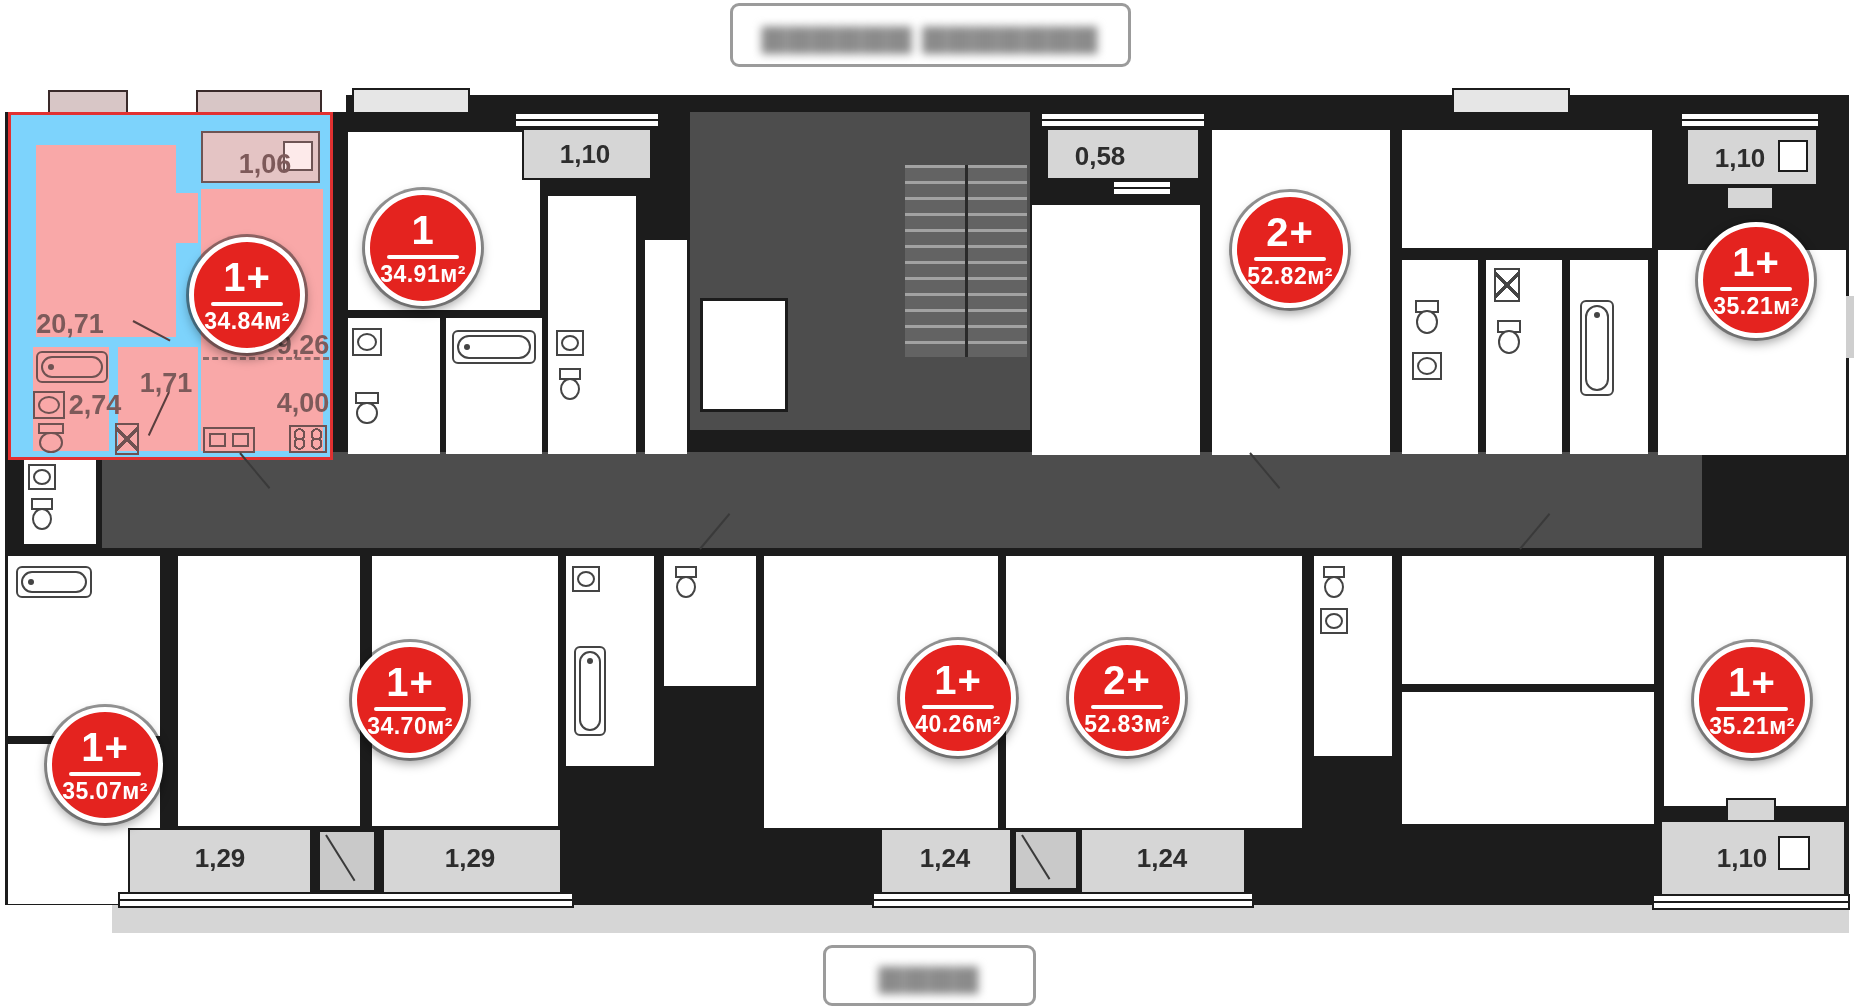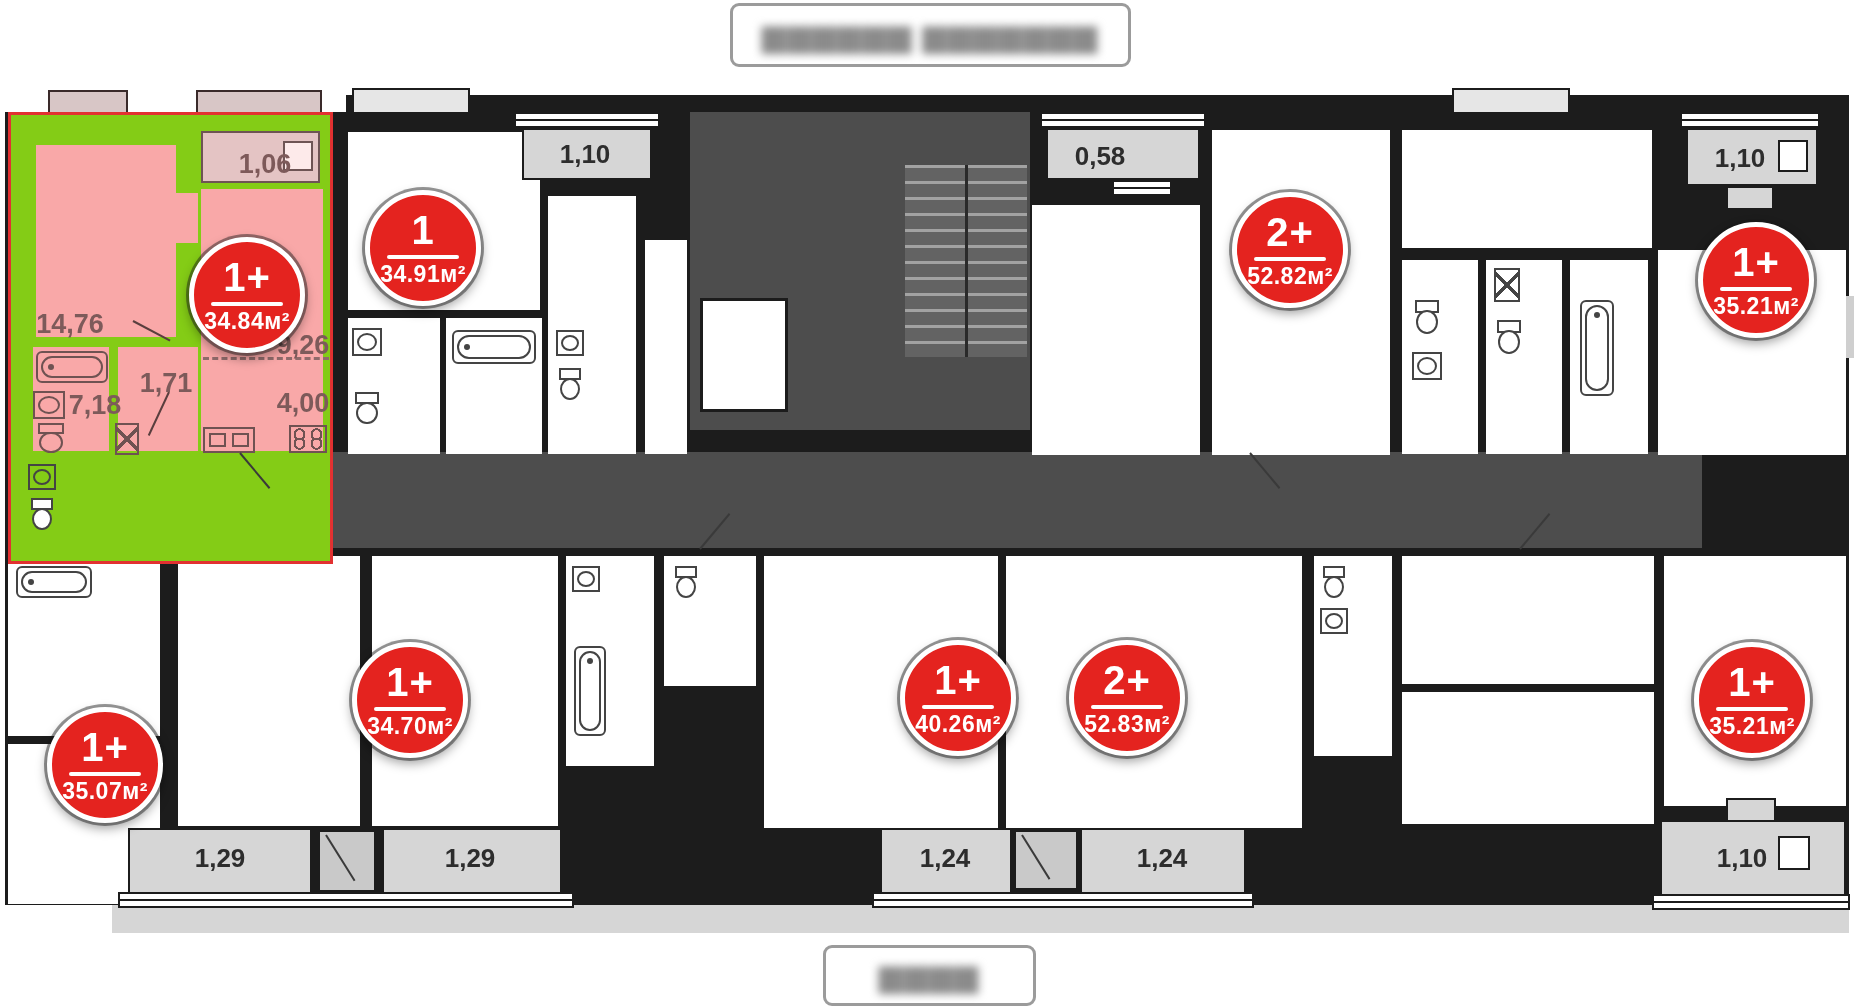--- a/index.html
+++ b/index.html
@@ -12,21 +12,21 @@
   .win{position:absolute;background:#e6e6e6;border:2px solid #1c1c1c;box-sizing:border-box;z-index:3;}
   .winp{position:absolute;background:#d8c6c6;border:2px solid #3a2a2a;box-sizing:border-box;z-index:3;}
   .rail{position:absolute;background:#fff;border:2px solid #1c1c1c;box-sizing:border-box;z-index:5;}
   .rail:after{content:"";position:absolute;left:0;right:0;top:50%;height:2px;margin-top:-1px;background:#1c1c1c;}
   .corr{position:absolute;background:#4d4d4d;z-index:2;}
   .stairs{position:absolute;background:#636363;background-image:repeating-linear-gradient(to bottom,#a2a2a2 0 3px,transparent 3px 16px);z-index:3;}
   .stairs .mid{position:absolute;left:50%;top:0;bottom:0;width:3px;margin-left:-1px;background:#2a2a2a;}
   .elev{position:absolute;background:#fff;border:3px solid #1c1c1c;box-sizing:border-box;z-index:3;}
   .bl{position:absolute;transform:translate(-50%,-50%);font-size:26px;font-weight:bold;color:#2d2d2d;white-space:nowrap;z-index:6;}
   .pm{position:absolute;transform:translate(-50%,-50%);font-size:27px;font-weight:bold;color:#7d5a5a;white-space:nowrap;z-index:8;}
-  .hl{position:absolute;left:8px;top:112px;width:325px;height:452px;background:#84cc16;border:3px solid #e23131;box-sizing:border-box;z-index:5;cursor:pointer;}
+  .hl{position:absolute;left:8px;top:112px;width:325px;height:348px;background:#7dd3fc;border:3px solid #e23131;box-sizing:border-box;z-index:5;cursor:pointer;}
   .hr{position:absolute;background:#f9a8a8;}
   .hb{position:absolute;background:#e4c4c4;border:2px solid #6e5454;box-sizing:border-box;}
   .badge{position:absolute;width:116px;height:116px;border-radius:50%;background:#e4231f;border:5px solid #fff;box-sizing:border-box;box-shadow:0 0 0 3px rgba(25,25,25,.45),0 5px 12px rgba(0,0,0,.4);display:flex;flex-direction:column;align-items:center;justify-content:center;color:#fff;z-index:40;cursor:pointer;}
   .badge .t{font-size:40px;font-weight:bold;line-height:1;letter-spacing:1px;}
   .badge .dv{width:72px;height:4px;background:#fff;margin:5px 0 4px;border-radius:2px;}
   .badge .a{font-size:23px;font-weight:bold;line-height:1;letter-spacing:.5px;}
   .chip{position:absolute;background:#fff;border:3px solid #9b9b9b;border-radius:9px;display:flex;align-items:center;justify-content:center;z-index:50;}
   .chip span{filter:blur(4px);font-weight:bold;color:#8b8b8b;font-size:30px;letter-spacing:2px;}
   .fx{position:absolute;box-sizing:border-box;z-index:7;--c:#444;--bg:#fff;}
   .tub{border:2px solid var(--c);border-radius:6px;}
@@ -91,24 +91,24 @@
     <div class="fx tub" style="left:25px;top:236px;width:72px;height:32px;--c:#6f5252;"></div>
     <div class="fx sinkc" style="left:22px;top:276px;width:32px;height:28px;--c:#6f5252;"></div>
     <div class="fx toilet" style="left:24px;top:308px;width:32px;height:30px;--c:#6f5252;--bg:#f9a8a8;"></div>
     <div class="fx wm" style="left:104px;top:308px;width:24px;height:32px;--c:#6f5252;"></div>
     <div class="fx ksink" style="left:192px;top:312px;width:52px;height:26px;--c:#6f5252;"></div>
     <div class="fx stove" style="left:278px;top:310px;width:38px;height:28px;--c:#6f5252;"></div>
     <div class="dash" style="left:192px;top:242px;width:126px;"></div>
     <div class="dline" style="left:122px;top:205px;width:42px;transform:rotate(28deg);background:#5a3e3e;"></div>
     <div class="dline" style="left:158px;top:276px;width:48px;transform:rotate(115deg);background:#5a3e3e;"></div>
     <div class="pm" style="left:254px;top:49px;">1,06</div>
-    <div class="pm" style="left:59px;top:209px;">14,76</div>
+    <div class="pm" style="left:59px;top:209px;">20,71</div>
     <div class="pm" style="left:292px;top:230px;">9,26</div>
     <div class="pm" style="left:155px;top:268px;">1,71</div>
-    <div class="pm" style="left:84px;top:290px;">7,18</div>
+    <div class="pm" style="left:84px;top:290px;">2,74</div>
     <div class="pm" style="left:292px;top:288px;">4,00</div>
   </div>
 
   <div class="room" style="left:348px;top:132px;width:192px;height:178px;"></div>
   <div class="room" style="left:348px;top:318px;width:92px;height:136px;"></div>
   <div class="room" style="left:446px;top:318px;width:96px;height:136px;"></div>
   <div class="room" style="left:548px;top:196px;width:88px;height:258px;"></div>
   <div class="room" style="left:645px;top:240px;width:42px;height:214px;"></div>
   <div class="fx tub" style="left:452px;top:330px;width:84px;height:34px;"></div>
   <div class="fx sinkc" style="left:352px;top:328px;width:30px;height:28px;"></div>

